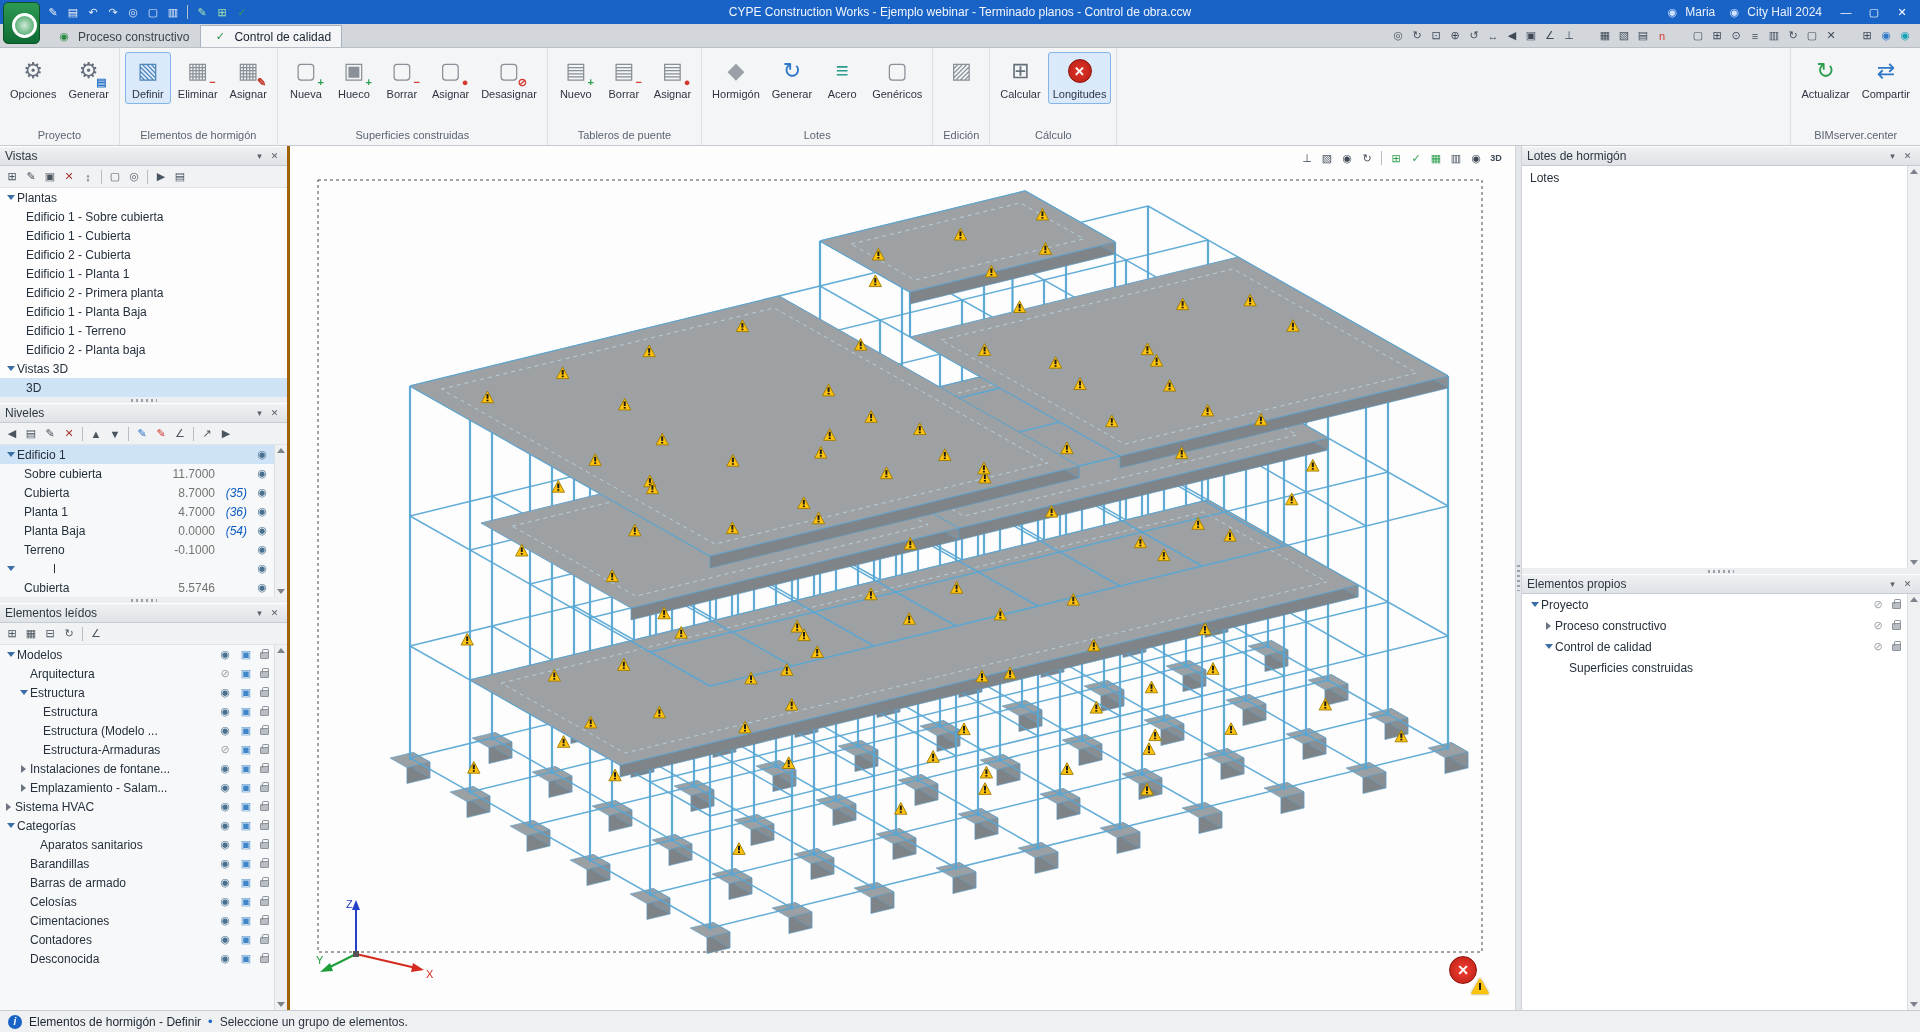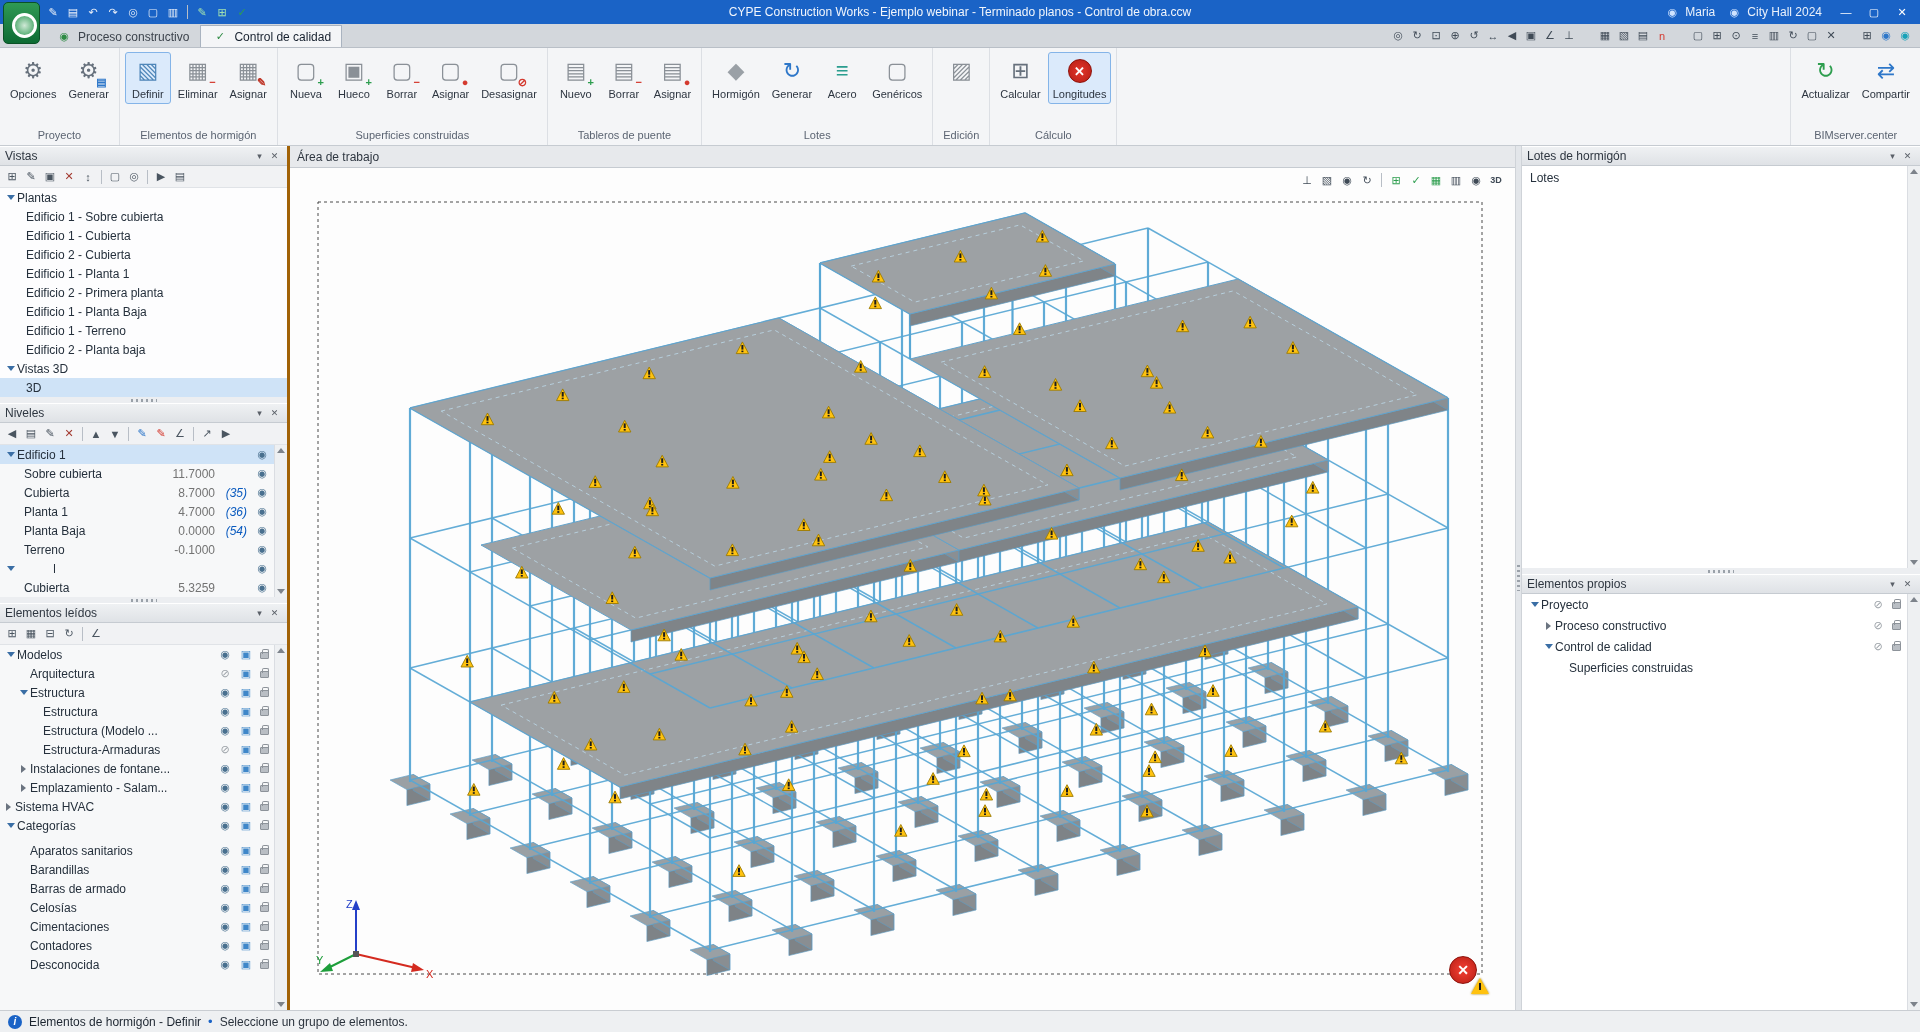--- a/index.html
+++ b/index.html
@@ -513,21 +513,21 @@
             </span>
             <span class="tlbl">Edificio 2</span>
             <span class="tval"></span>
             <span class="tcnt"></span>
             <span class="ricons">
               <span class="mi" style="color: rgb(73, 112, 143);">◉</span>
             </span>
           </div>
           <div class="trow" style="padding-left: 24px;">
             <span class="tlbl">Cubierta</span>
-            <span class="tval">5.3259</span>
+            <span class="tval">5.5746</span>
             <span class="tcnt"></span>
             <span class="ricons">
               <span class="mi" style="color: rgb(73, 112, 143);">◉</span>
             </span>
           </div>
         </div>
       <div class="sstrip">
           <span class="arr-up"></span>
           <span class="arr-down"></span>
         </div>
@@ -650,21 +650,21 @@
             <span class="exp">
               <span class="exp-d"></span>
             </span>
             <span class="tlbl">Categorías</span>
             <span class="ricons">
               <span class="mi" style="color: rgb(73, 112, 143);">◉</span>
               <span class="mi" style="color: rgb(63, 135, 201);">▣</span>
               <span class="lck"></span>
             </span>
           </div>
-          <div class="trow" style="padding-left: 17px; margin-top: 6px;">
+          <div class="trow" style="padding-left: 27px;">
             <span class="exp"></span>
             <span class="tlbl">Aparatos sanitarios</span>
             <span class="ricons">
               <span class="mi" style="color: rgb(73, 112, 143);">◉</span>
               <span class="mi" style="color: rgb(63, 135, 201);">▣</span>
               <span class="lck"></span>
             </span>
           </div>
           <div class="trow" style="padding-left: 17px;">
             <span class="exp"></span>
@@ -722,23 +722,20 @@
           </div>
         </div>
       <div class="sstrip">
           <span class="arr-up"></span>
           <span class="arr-down"></span>
         </div>
     </div>
   </div>
 
   <div class="center">
-    <div class="whead">
-      <span>Área de trabajo</span>
-    </div>
     <div class="canvas">
       <div class="ctools">
           <span class="mi" style="color: rgb(63, 74, 86);">⊥</span>
           <span class="mi" style="color: rgb(63, 74, 86);">▧</span>
           <span class="mi" style="color: rgb(63, 74, 86);">◉</span>
           <span class="mi" style="color: rgb(63, 74, 86);">↻</span>
           <span class="tdiv"></span>
           <span class="mi" style="color: rgb(46, 158, 79);">⊞</span>
           <span class="mi" style="color: rgb(46, 158, 79);">✓</span>
           <span class="mi" style="color: rgb(46, 158, 79);">▦</span>

